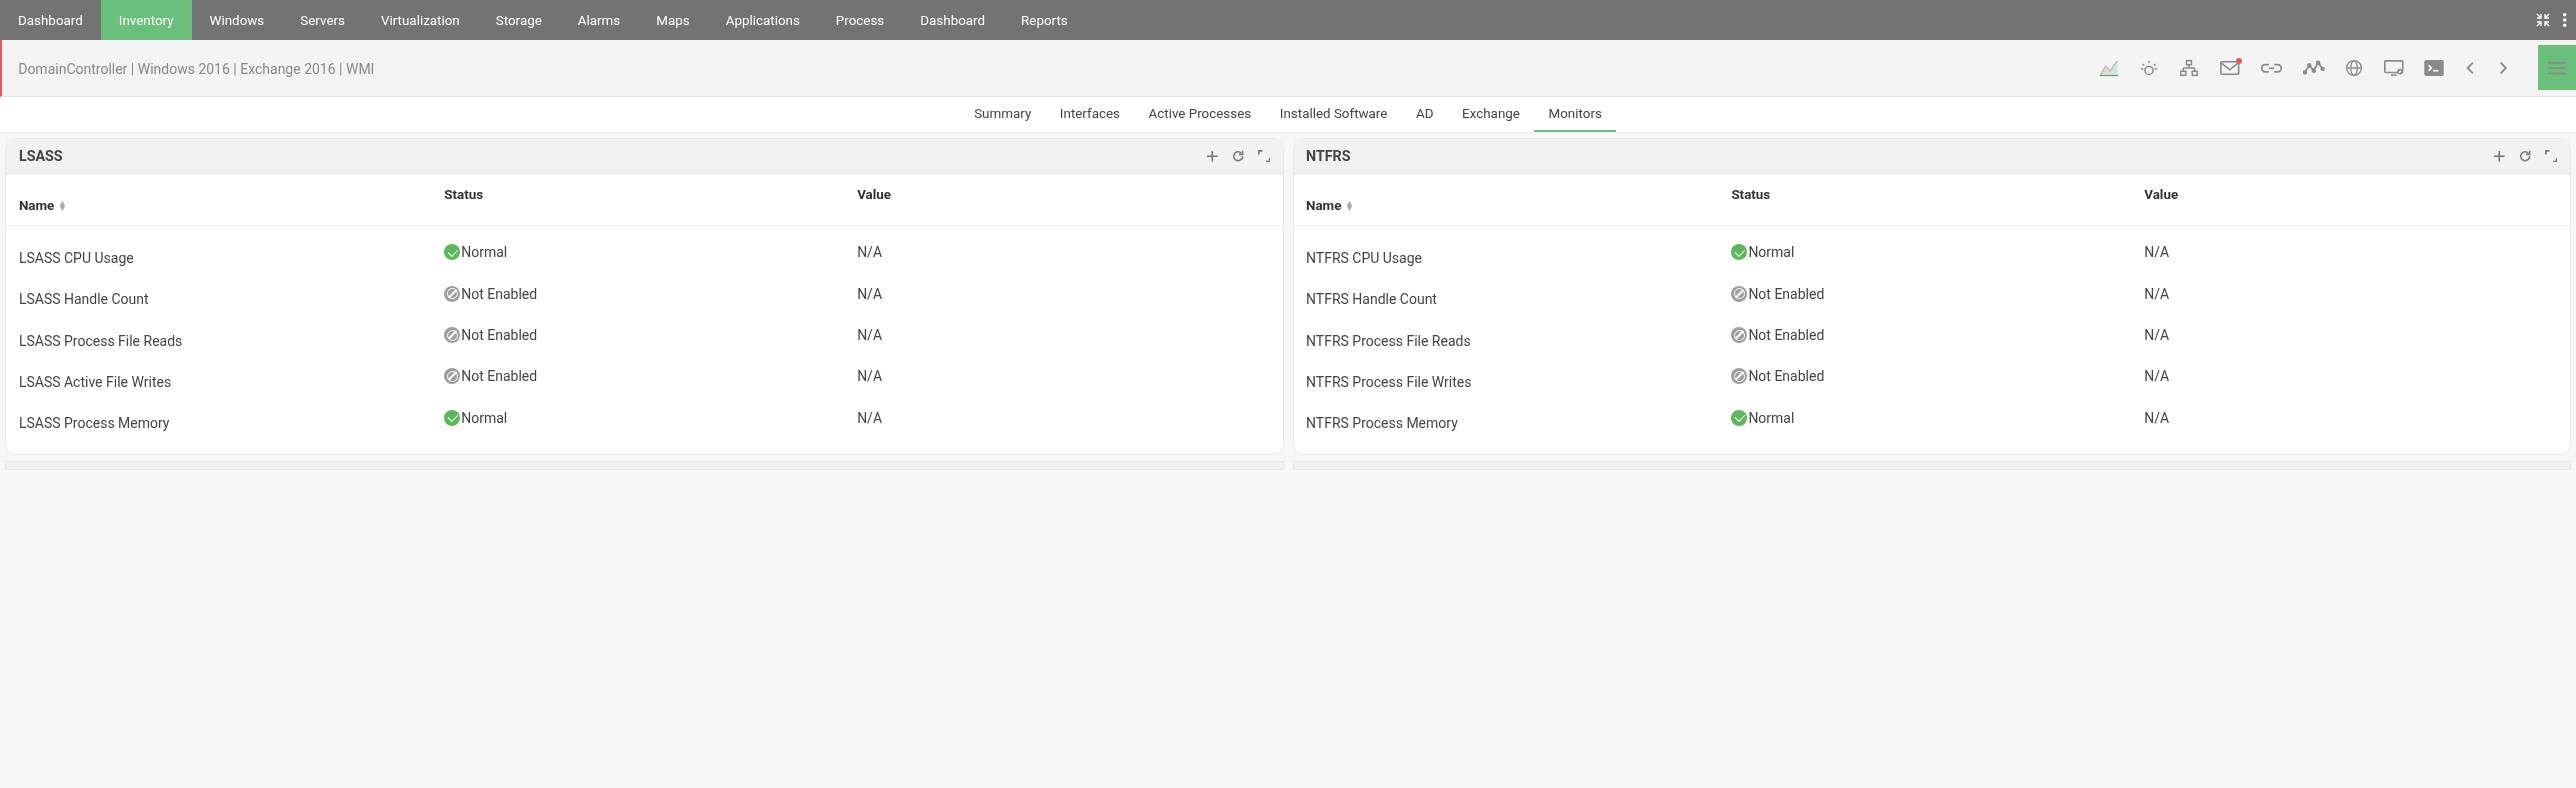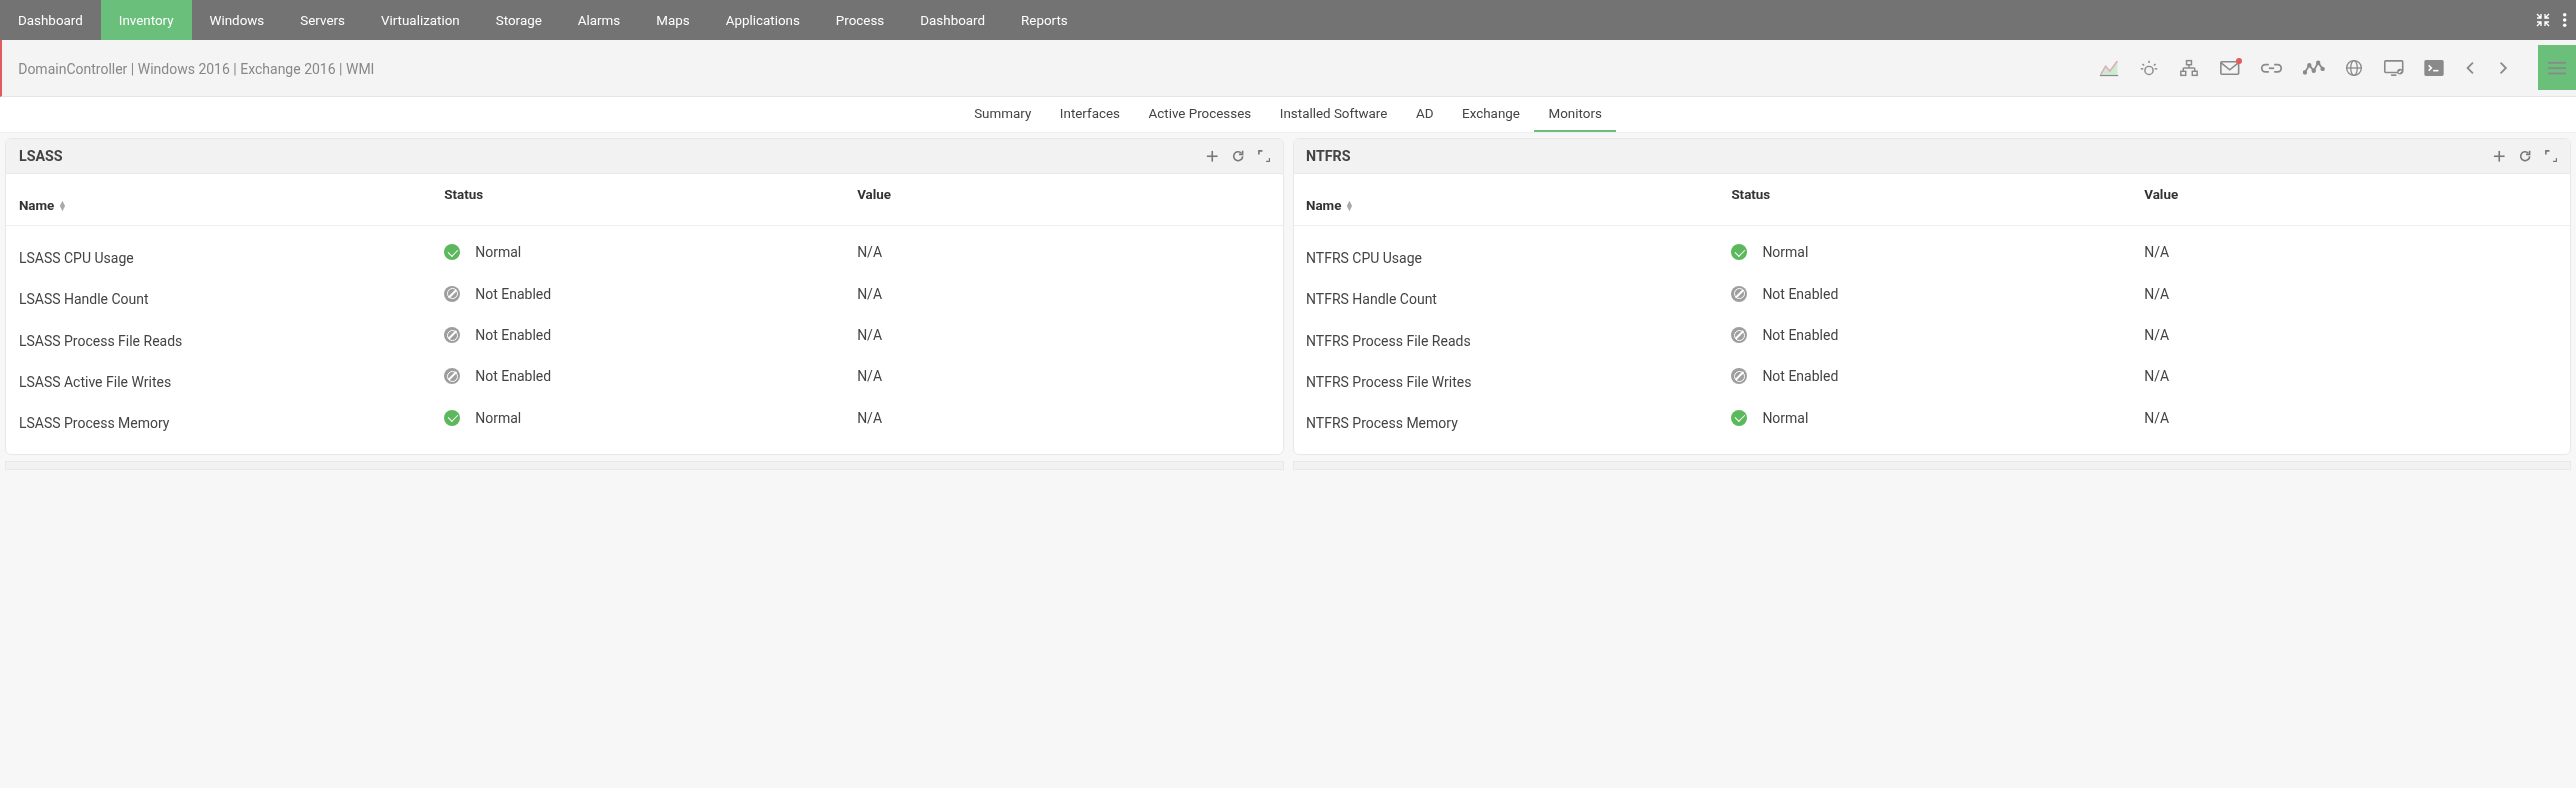--- a/index.html
+++ b/index.html
@@ -27,36 +27,36 @@
   .envelope-wrap { position: relative; }
   .envelope-dot { position:absolute; top:-1.8px; right:-1.8px; width:6.3px; height:6.3px; background:#e15c5c; border-radius:50%; }
   
   
   .subtabs { display:flex; justify-content:center; background:#fff; border-bottom:0.9px solid #eee; }
   .subtab { padding: 9px 14.3px; font-size:13.4px; color:#444; cursor:pointer; border-bottom: 2.7px solid transparent; }
   .subtab.active { border-bottom-color:#6abf7a; }
   
   
   .panels { display:flex; gap:9px; padding: 5.4px 5.4px; }
-  .panel { flex:1; background:#fff; border:0.9px solid #e8e8e8; border-radius:6px; }
+  .panel { flex:1; background:#fff; border:0.9px solid #e8e8e8; border-radius:11px; }
   .panel-header { display:flex; align-items:center; background:#f2f2f2; border-bottom:0.9px solid #e8e8e8; padding: 9px 12.5px; }
   .panel-title { font-size:14.3px; font-weight:700; color:#444; flex:1; }
   .panel-actions { display:flex; gap:12.5px; color:#777; }
   .panel-actions .icon-btn svg { stroke:#777; fill:none; }
   
   
   .tbl { width:100%; }
   .tbl-head { display:flex; padding: 12.5px 12.5px; border-bottom:0.9px solid #eee; font-weight:700; color:#333; font-size:13.4px; }
   .col-name { flex: 0 0 34%; margin-top: 11px; }
   .col-status { flex: 0 0 33%; }
   .col-value { flex: 0 0 33%; }
   .sort-ind { font-size:9px; color:#aaa; margin-left:3.6px; display:inline-flex; flex-direction:column; line-height:5.4px; vertical-align:middle;}
   .tbl-body { padding: 5.4px 0 16px 0; }
   .tbl-row { display:flex; padding: 7.2px 12.5px; font-size:14px; color:#444; align-items:center; }
-  .status-cell { display:flex; align-items:center; gap:15px; }
+  .status-cell { display:flex; align-items:center; gap:1px; }
   .status-icon { width:16px; height:16px; border-radius:50%; display:inline-flex; align-items:center; justify-content:center; flex-shrink:0; }
   .status-icon.normal { background:#5cb85c; }
   .status-icon.normal::after { content:""; width:4.5px; height:8px; border:solid #fff; border-width:0 1.8px 1.8px 0; transform:rotate(45deg); margin-top:-1.8px;}
   .status-icon.disabled { background:#9e9e9e; position:relative; }
   .status-icon.disabled::before { content:""; width:9px; height:9px; border:1.8px solid #fff; border-radius:50%; position:absolute; }
   .status-icon.disabled::after { content:""; width:10.7px; height:1.8px; background:#fff; position:absolute; transform:rotate(-45deg);}
   
   .panels-bottom { display:flex; gap:9px; padding: 0 5.4px 5.4px 5.4px; }
   .panel-stub { flex:1; height:9px; background:#f2f2f2; border:0.9px solid #e8e8e8; border-top:0.9px solid #e8e8e8; }
 </style>

